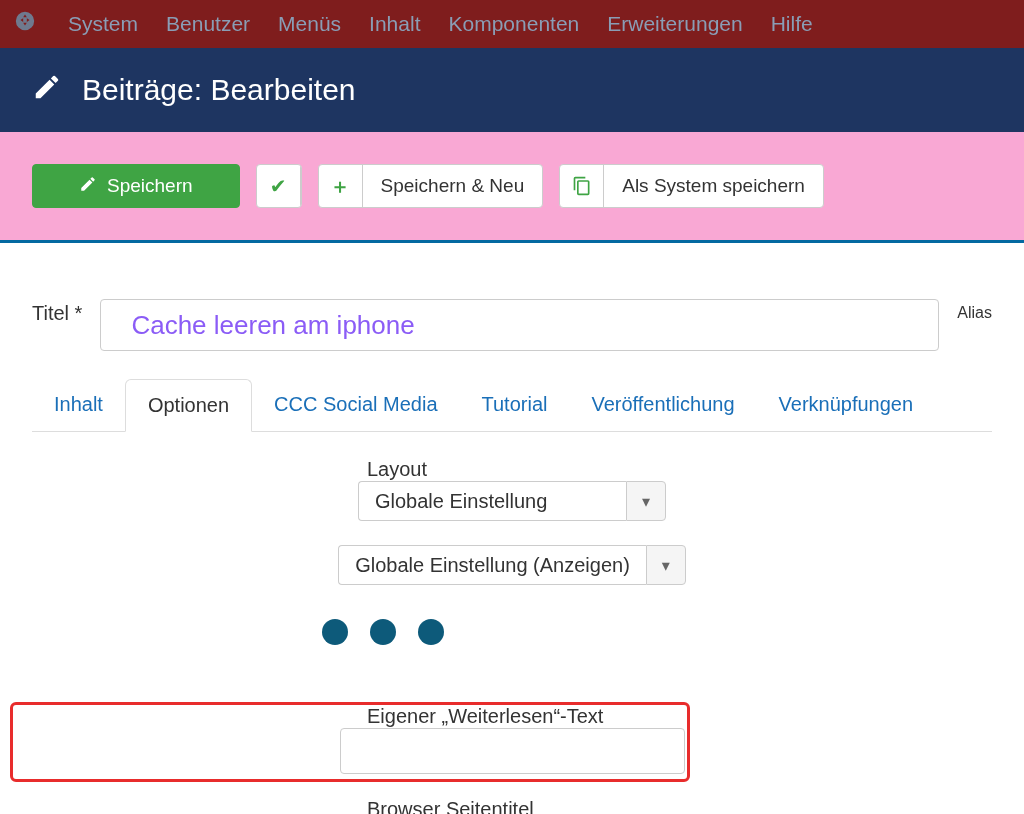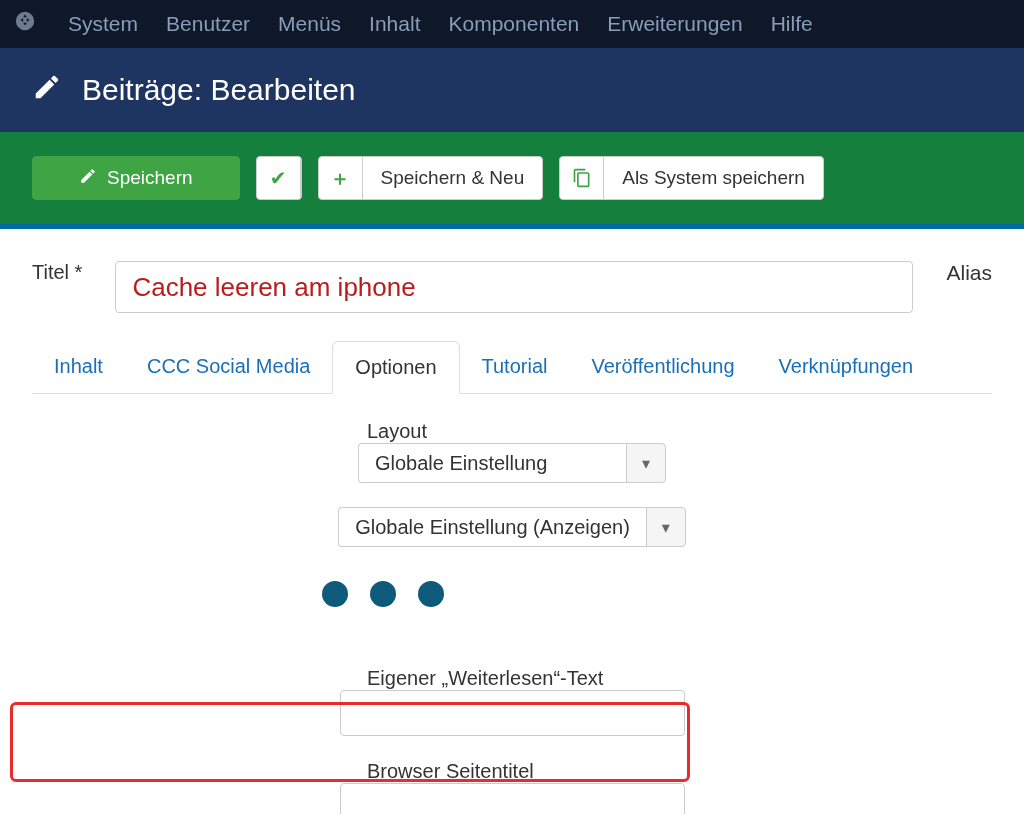--- a/index.html
+++ b/index.html
@@ -1,45 +1,45 @@
 <!DOCTYPE html>
 <html><head>
 <meta charset="utf-8">
 <style>
 * { box-sizing: border-box; margin: 0; padding: 0; }
 body { font-family: -apple-system, BlinkMacSystemFont, "Segoe UI", Helvetica, Arial, sans-serif; background: #fff; width: 1024px; height: 814px; overflow: hidden; }
 
 
-.topnav { background: #0f172a; height: 48px; display: flex; align-items: center; padding: 0 14px; gap: 28px; }
+.topnav { background: #7f1d1d; height: 48px; display: flex; align-items: center; padding: 0 14px; gap: 28px; }
 .topnav .logo { color: #6f7a8e; font-size: 22px; margin-right: 4px; }
 .topnav a { color: #8a9db5; font-size: 21px; text-decoration: none; }
 
 
 .page-head { background: #1e3561; height: 84px; display: flex; align-items: center; padding: 8px 32px; gap: 20px; color: #fff; }
 .page-head .pencil { font-size: 28px; }
 .page-head h1 { font-size: 30px; font-weight: 400; }
 
 
-.toolbar { background: #15803d; border-bottom: 5px solid #0369a1; padding: 24px 32px; display: flex; gap: 16px; }
+.toolbar { background: #f9a8d4; border-bottom: 3px solid #0369a1; padding: 32px 32px; display: flex; gap: 16px; }
 .btn { display: inline-flex; align-items: center; border: 1px solid #ccc; background: #fff; border-radius: 4px; overflow: hidden; height: 44px; cursor: pointer; }
 .btn .icon-cell { width: 44px; display: flex; align-items: center; justify-content: center; border-right: 1px solid #ccc; height: 100%; font-size: 20px; }
 .btn .label { padding: 0 18px; font-size: 19px; color: #333; }
 .btn-primary { background: #3fa444; border-color: #3fa444; color: #fff; padding: 0 46px; gap: 10px; justify-content: center; }
 .btn-primary .icon-inline { font-size: 18px; }
 .btn-primary .label { color: #fff; padding: 0; }
 .icon-check { color: #3fa444; }
 .icon-plus { color: #3fa444; font-weight: bold; }
 .icon-copy { color: #3fa444; }
 
 
 .content { padding: 32px 32px 0 32px; }
-.title-row { display: flex; gap: 33px; margin-bottom: 28px; }
+.title-row { display: flex; align-items: center; gap: 18px; margin-bottom: 28px; }
 .title-row label { font-size: 20px; color: #333; white-space: nowrap; }
-.title-input { flex: 1; height: 52px; border: 1px solid #ccc; border-radius: 4px; padding: 0 16px; font-size: 26px; color: #b91c1c; }
-.alias-label { font-size: 21px; color: #333; }
+.title-input { flex: 1; height: 52px; border: 1px solid #ccc; border-radius: 4px; padding: 0 30px; font-size: 26px; color: #8b5cf6; margin-top: 24px; }
+.alias-label { font-size: 16px; color: #333; }
 
 
 .tabs { display: flex; border-bottom: 1px solid #ddd; margin-bottom: 26px; }
 .tab { padding: 14px 22px; font-size: 20px; color: #1a6fb8; cursor: pointer; }
 .tab.active { color: #333; border: 1px solid #ddd; border-bottom: 1px solid #fff; border-radius: 6px 6px 0 0; margin-bottom: -1px; background: #fff; }
 
 
 .form-row { display: flex; align-items: center; margin-bottom: 24px; flex-direction: column; }
 .form-row .flabel { width: 290px; font-size: 20px; color: #333; }
 .select { display: flex; height: 40px; }
@@ -109,22 +109,22 @@
 
 <div class="content">
   <div class="title-row">
     <label>Titel *</label>
     <input class="title-input" value="Cache leeren am iphone" style="">
     <span class="alias-label">Alias</span>
   </div>
 
   <div class="tabs">
     <div class="tab">Inhalt</div>
+    <div class="tab active">Optionen</div>
     <div class="tab">CCC Social Media</div>
-    <div class="tab active">Optionen</div>
     <div class="tab">Tutorial</div>
     <div class="tab">Veröffentlichung</div>
     <div class="tab">Verknüpfungen</div>
   </div>
 
   <div class="form-row">
     <div class="flabel">Layout</div>
     <div class="select">
       <div class="sel-text">Globale Einstellung</div>
       <div class="caret">▾</div>

